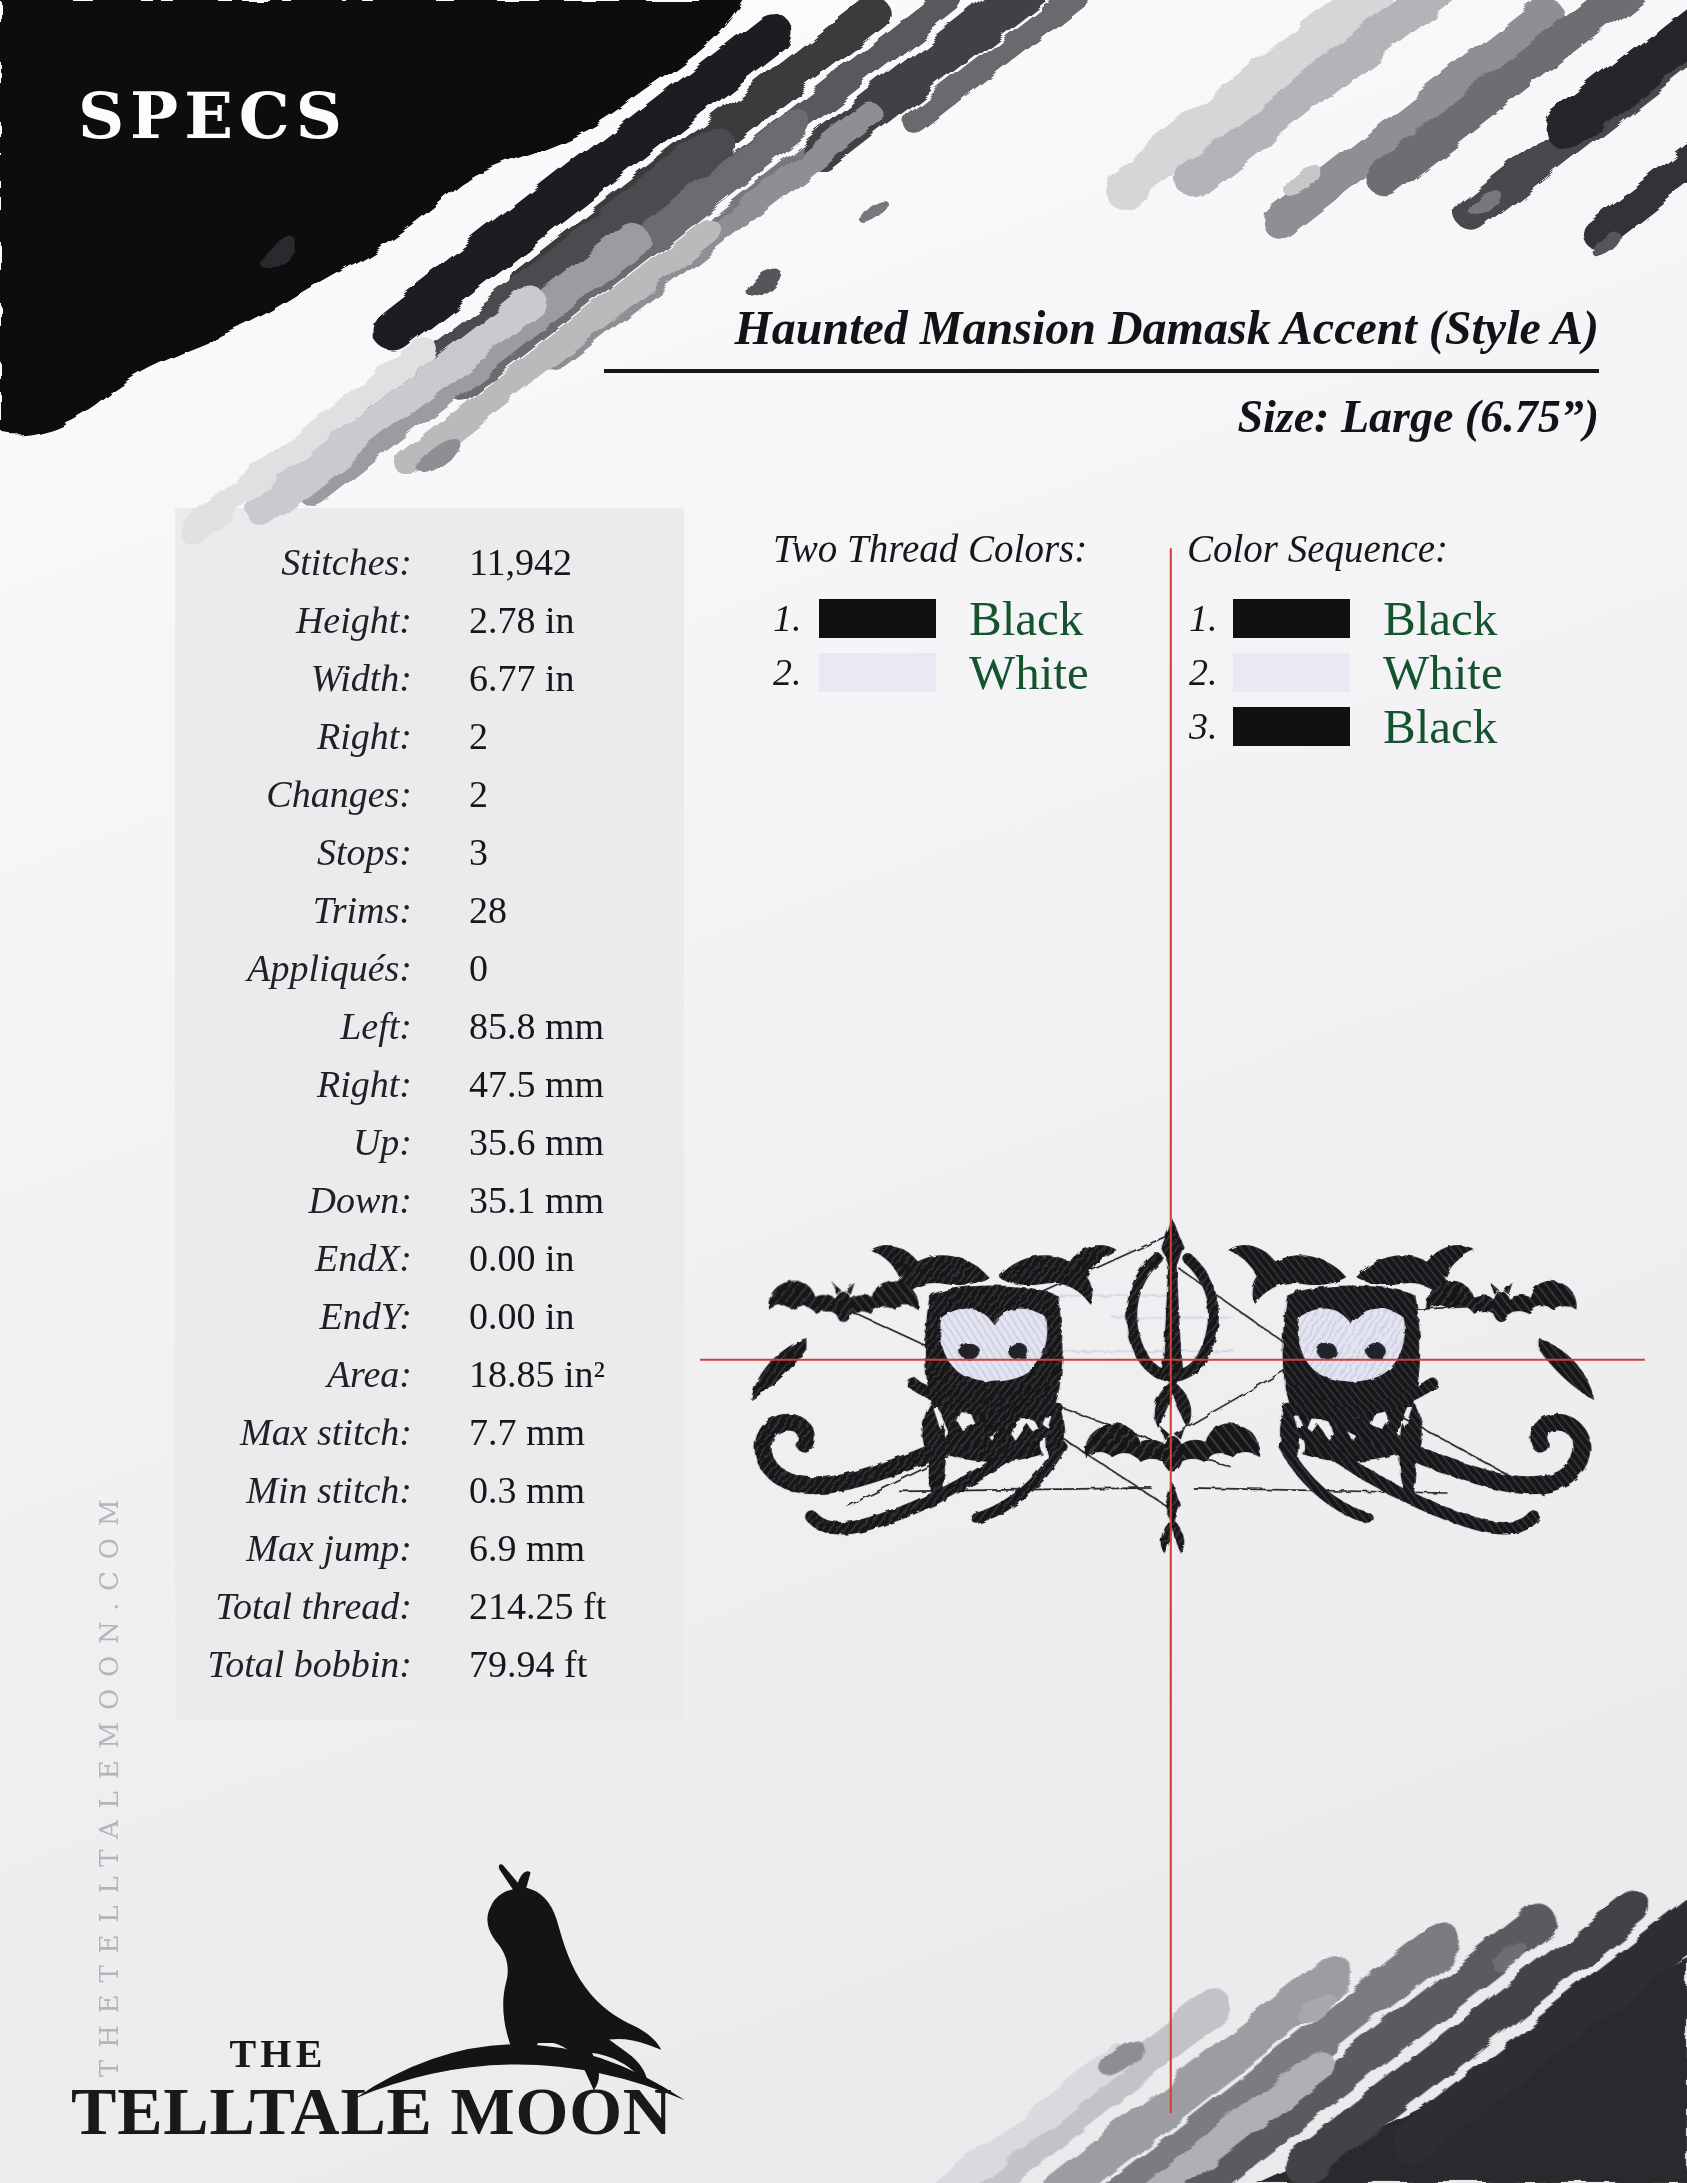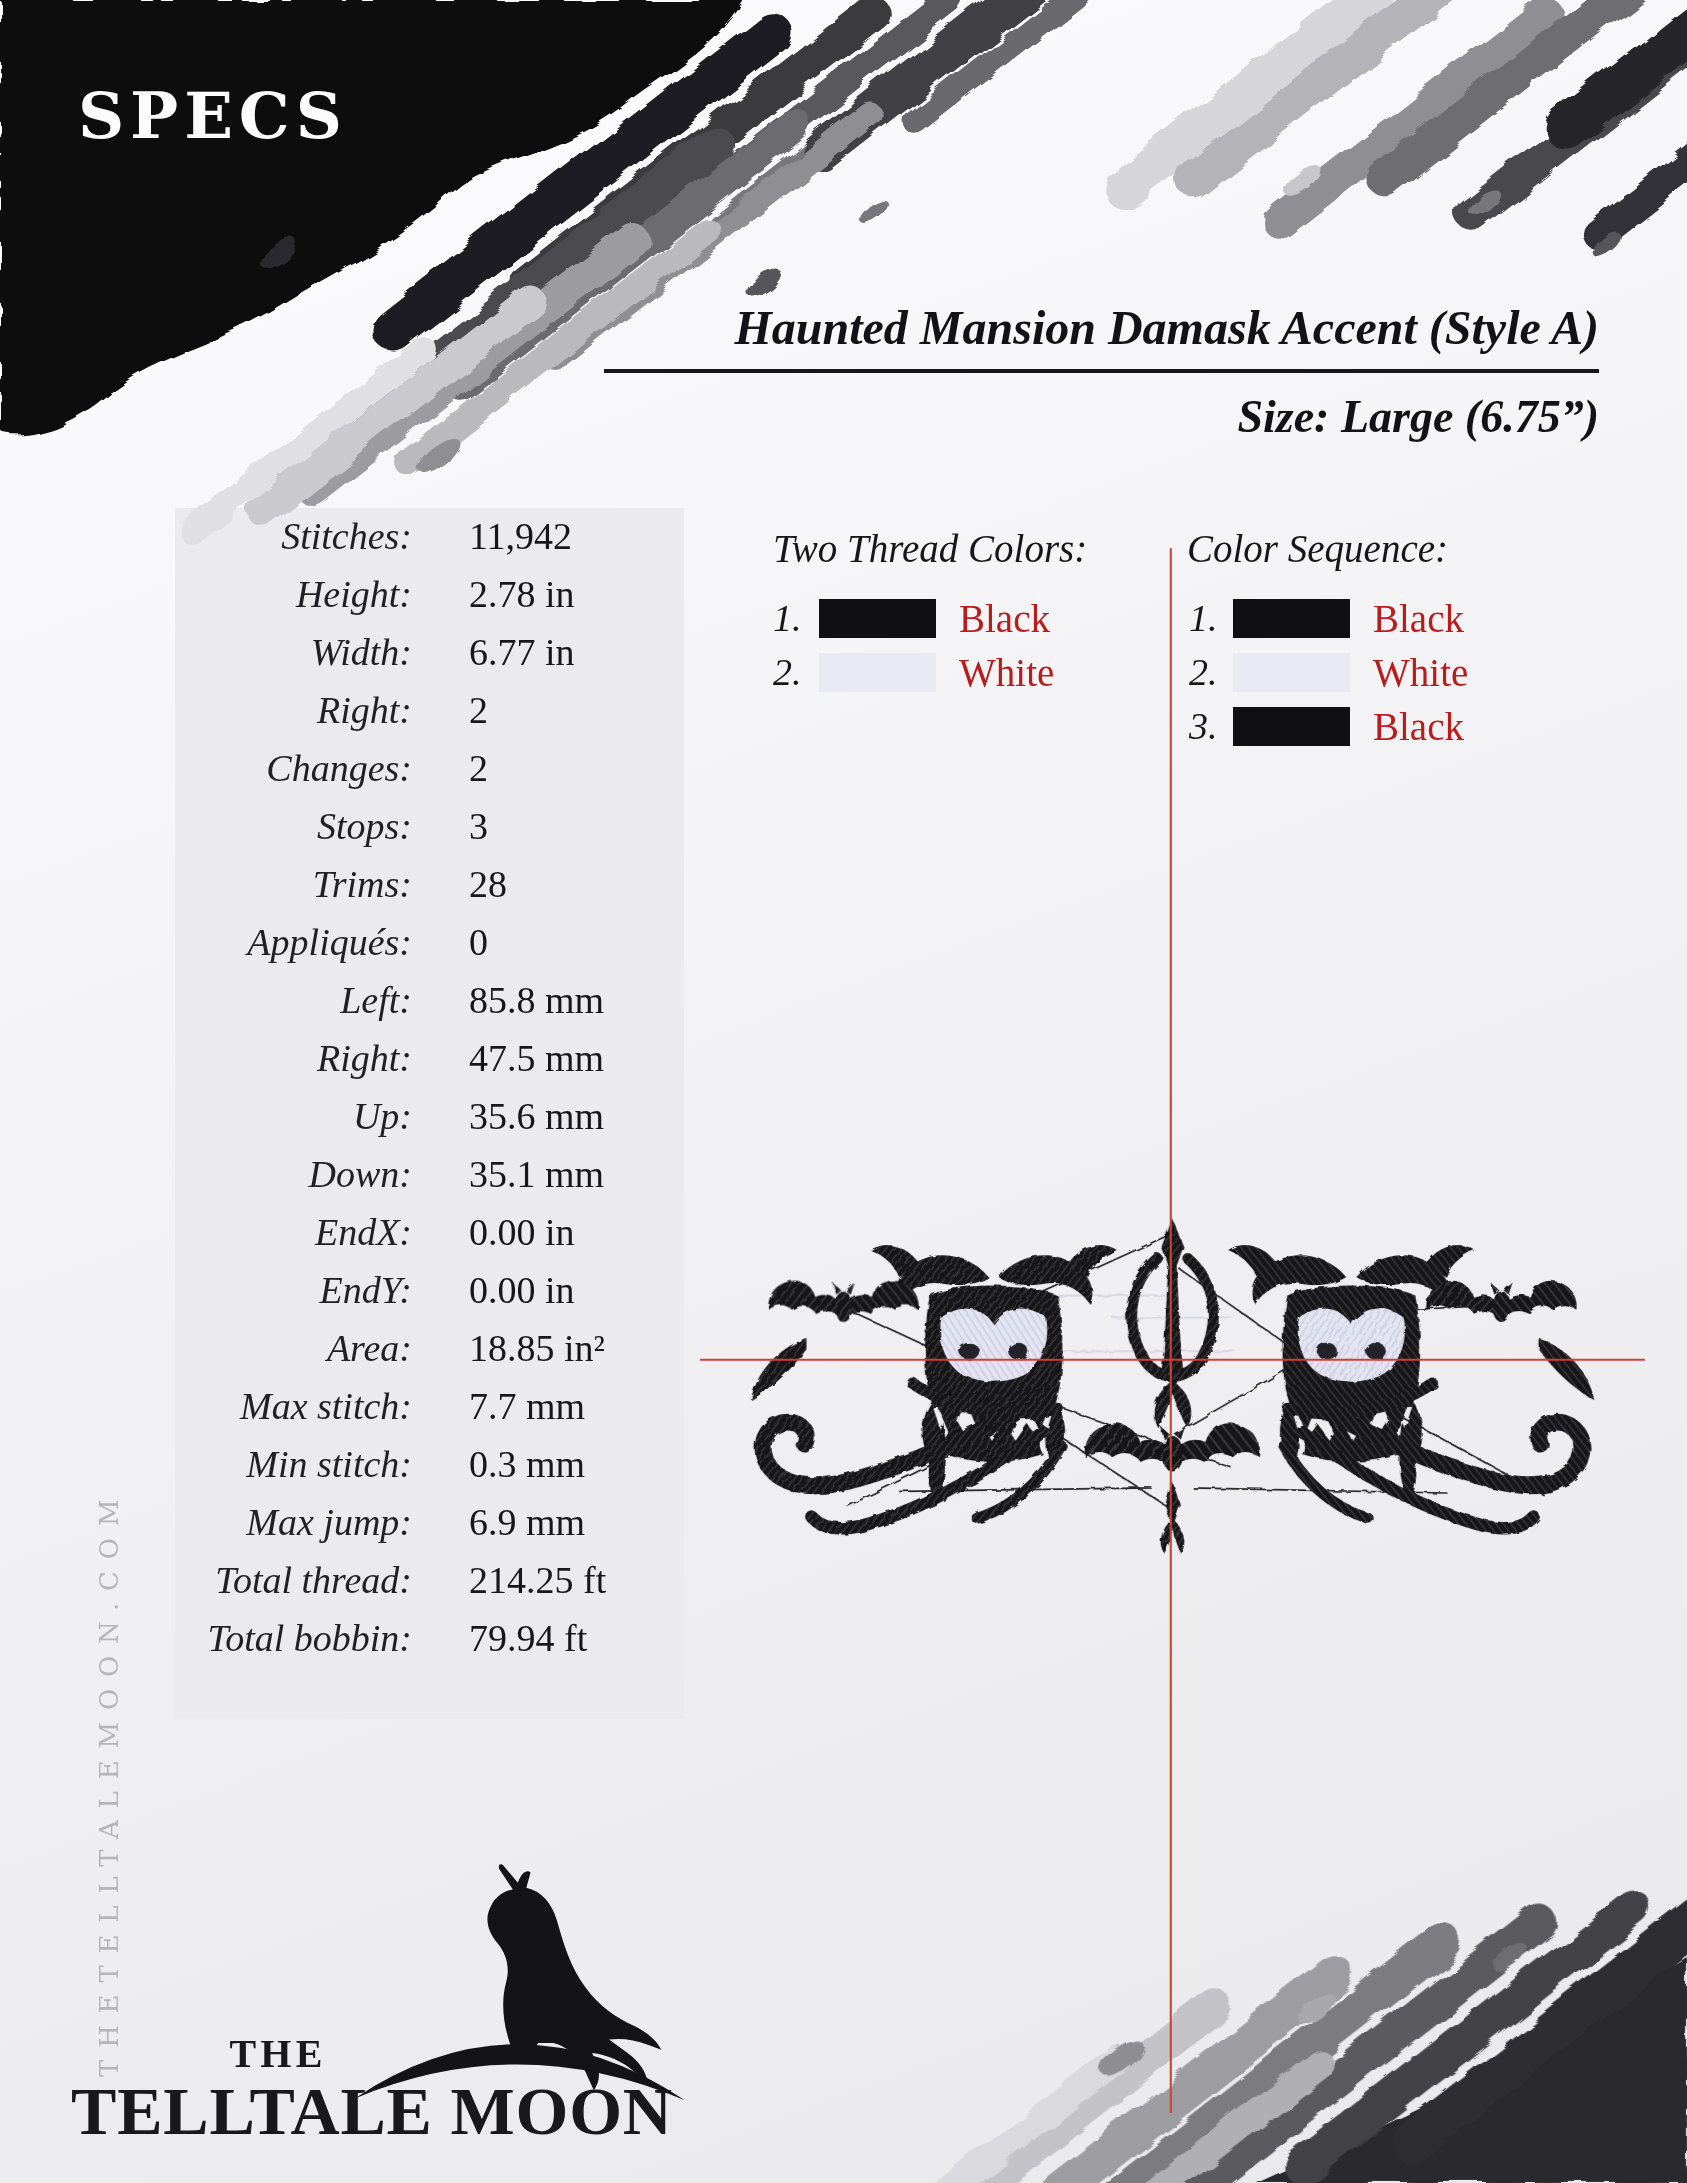--- a/index.html
+++ b/index.html
@@ -18,31 +18,31 @@
   .panel{left:175px;top:508px;width:509px;height:1211px;background:#ebebee;z-index:0;}
   
   .main-title{left:78px;top:34px;z-index:2;color:#fcfcfd;
     font-family:"DejaVu Serif",serif;font-size:64px;line-height:78px;letter-spacing:5.9px;}
   .design-name{right:88px;top:300px;z-index:2;font-style:italic;font-weight:bold;
     font-size:48px;color:#131317;white-space:nowrap;}
   .title-rule{left:604px;top:369px;width:995px;height:4.2px;background:#17171a;z-index:2;}
   .size-label{right:88px;top:390px;z-index:2;font-style:italic;font-weight:bold;
     font-size:46px;color:#131317;white-space:nowrap;margin-left:28px;}
   
-  .specs{left:175px;top:507px;width:509px;z-index:2;display:grid;
+  .specs{left:175px;top:533px;width:509px;z-index:2;display:grid;
     grid-template-columns:237px 1fr;grid-auto-rows:58px;align-items:center;}
   .spec-label{font-style:italic;font-size:38px;text-align:right;color:#202025;}
   .spec-value{font-size:38px;padding-left:57px;color:#17171b;white-space:nowrap;}
   
   .list-heading{z-index:2;font-style:italic;font-size:39px;color:#17171b;white-space:nowrap;}
   .swatch-list{z-index:2;}
   .swatch-row{display:flex;align-items:center;height:54px;}
   .swatch-num{font-style:italic;font-size:38px;color:#17171b;}
   .swatch{width:117px;height:39px;}
-  .swatch-name{font-size:39px;color:#b91c1c;margin-left:23px;}
+  .swatch-name{font-size:49px;color:#14532d;margin-left:33px;}
   .threads-list .swatch-num{width:46px;}
   .sequence-list .swatch-num{width:44px;}
   
   .watermark{left:94px;top:2077px;z-index:2;transform:rotate(-90deg);transform-origin:0 0;
     font-family:"DejaVu Serif",serif;font-size:26px;letter-spacing:11.8px;color:#b5b5b9;white-space:nowrap;}
   
   .logo-the{left:219px;top:2030px;width:118px;z-index:2;text-align:center;font-weight:bold;
     font-size:40px;letter-spacing:4.2px;color:#19191b;}
   .logo-main{left:71px;top:2072px;z-index:2;font-weight:bold;font-size:68px;
     letter-spacing:0.8px;color:#19191b;white-space:nowrap;}

